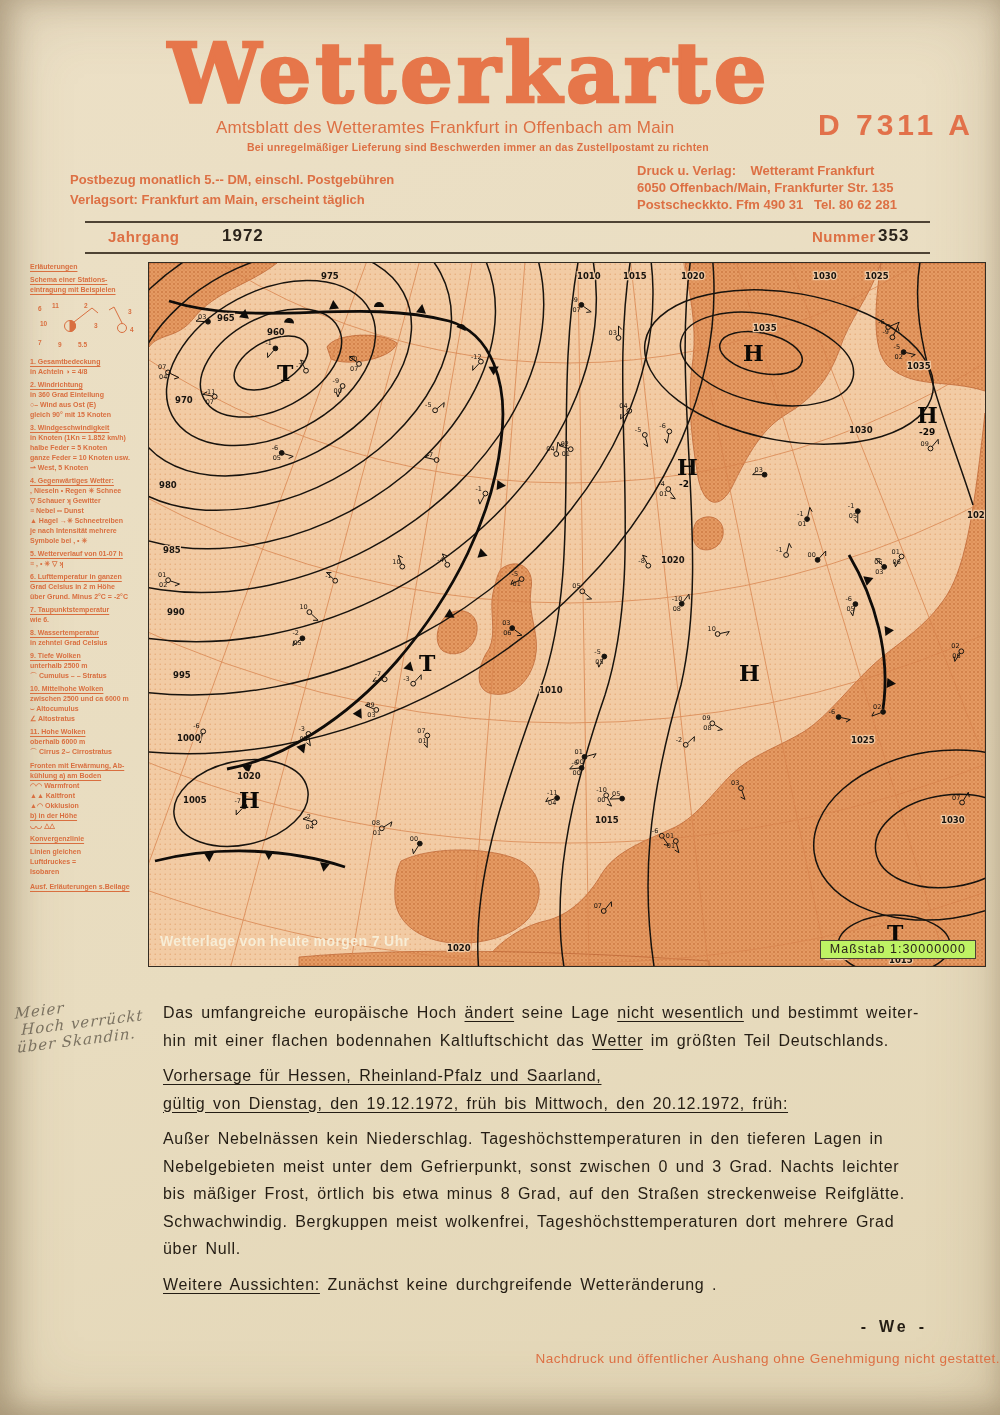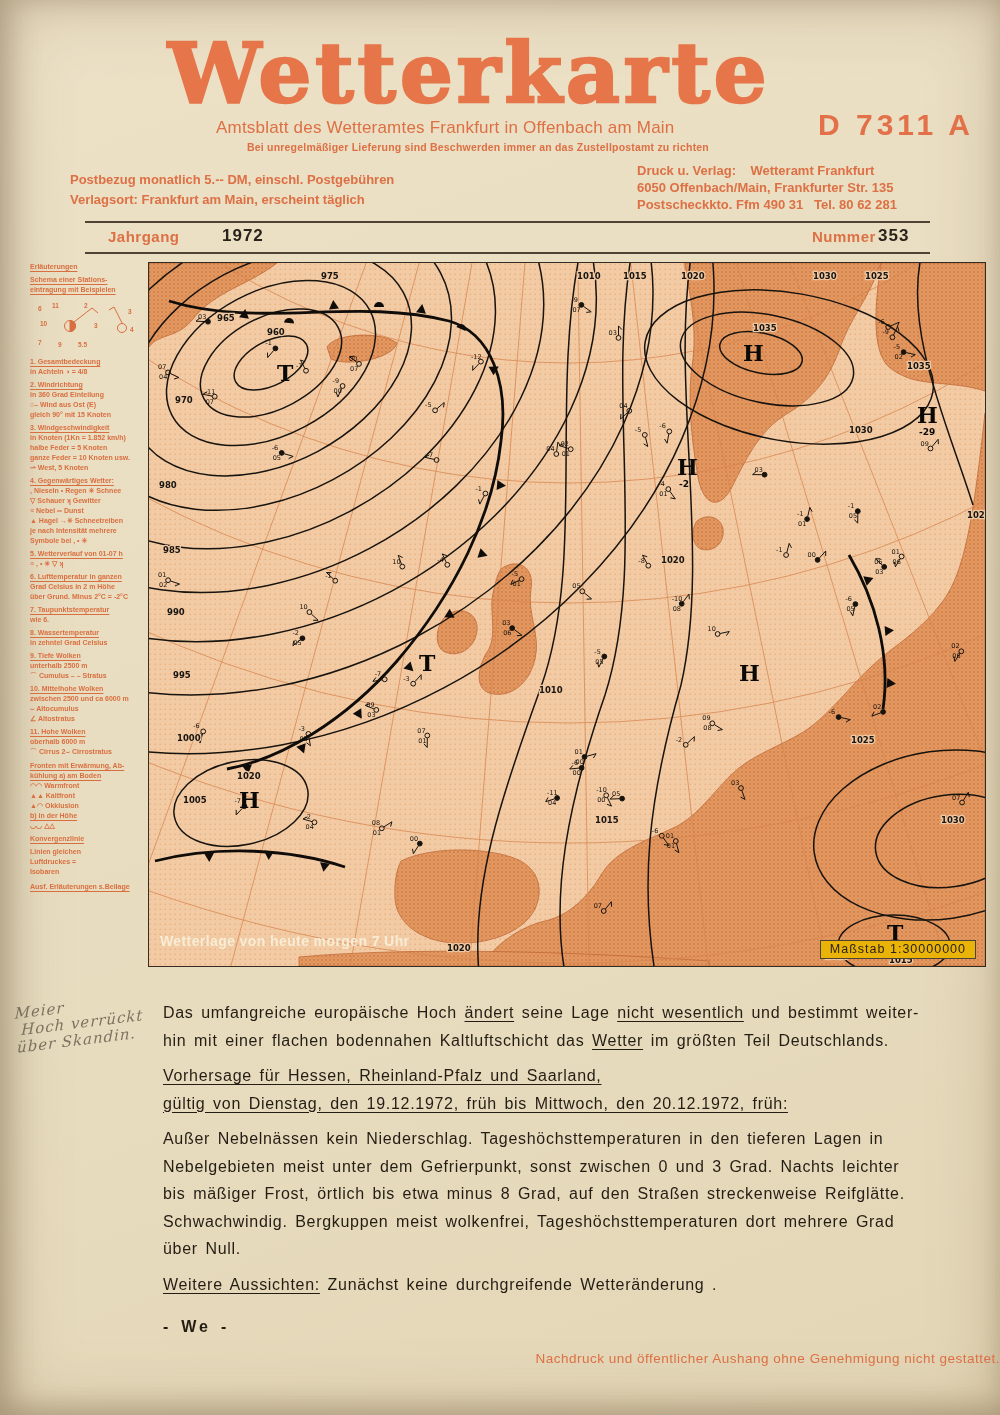--- a/index.html
+++ b/index.html
@@ -28,21 +28,21 @@
   
   .legend{position:absolute;left:30px;top:262px;width:116px;color:#d96f40;font-size:7px;line-height:10px;font-weight:bold}
   .legend .u{text-decoration:underline;text-underline-offset:2px}
   .legend-list div{white-space:nowrap}
   .diagram{margin:3px 0 2px 0}
 
   
   .map{position:absolute;left:148px;top:262px;width:838px;height:705px;border:1px solid #332c23;background:#f2cba4}
   .map svg{display:block}
   .map-caption{position:absolute;left:11px;bottom:17px;font-size:14px;font-weight:bold;color:#f7edd6;letter-spacing:.4px;white-space:nowrap}
-  .scale-box{position:absolute;right:9px;bottom:7px;background:#eab308;border:1px solid #4c4335;padding:1px 9px 2px 9px;
+  .scale-box{position:absolute;right:9px;bottom:7px;background:#bef264;border:1px solid #4c4335;padding:1px 9px 2px 9px;
       font-size:12.5px;color:#2a231b;letter-spacing:1px;white-space:nowrap}
 
   .iso{fill:none;stroke:#17130e;stroke-width:1.5}
   .grid{fill:none;stroke:#d8854f;stroke-width:.9;opacity:.85}
   .coast{stroke:#c06a38;stroke-width:.8}
   .front{fill:none;stroke:#0f0c09;stroke-width:2.8}
   .ftri{fill:#0f0c09}
   .isoLbl{font:8.5px "DejaVu Sans",sans-serif;font-weight:bold;fill:#17130e;paint-order:stroke;stroke:#f0c8a2;stroke-width:2.6px}
   .ctr{font:bold 22px "DejaVu Serif",serif;fill:#0b0906}
   .ctrSub{font:bold 9px "DejaVu Sans",sans-serif;fill:#0b0906}
@@ -55,21 +55,21 @@
   .handwriting{position:absolute;left:14px;top:998px;font-family:"DejaVu Serif",serif;font-style:italic;
       font-size:15px;color:rgba(92,84,70,.78);transform:rotate(-7deg) skewX(-8deg);line-height:17px;letter-spacing:1px}
   .handwriting div:nth-child(2){margin-left:7px}
   .handwriting div:nth-child(3){margin-left:3px}
 
   
   .report{position:absolute;left:163px;top:999px;width:806px;font-size:16px;color:#241d14;
       letter-spacing:.7px;word-spacing:2.5px;line-height:27.5px}
   .report .uw{text-decoration:underline;text-underline-offset:3px}
   .report .hgap{margin-top:8px}
-  .sig{text-align:left;margin-top:15px;margin-right:42px;letter-spacing:3px;font-weight:bold}
+  .sig{text-align:right;margin-top:15px;margin-right:42px;letter-spacing:3px;font-weight:bold}
 
   .footer{position:absolute;left:0;right:0;top:1351px;text-align:right;font-size:13.5px;font-weight:normal;
       color:#dd7044;letter-spacing:.5px}
 </style>
 </head>
 <body>
 
 <div class="page">
 
   <div class="mast-title">Wetterkarte</div>

